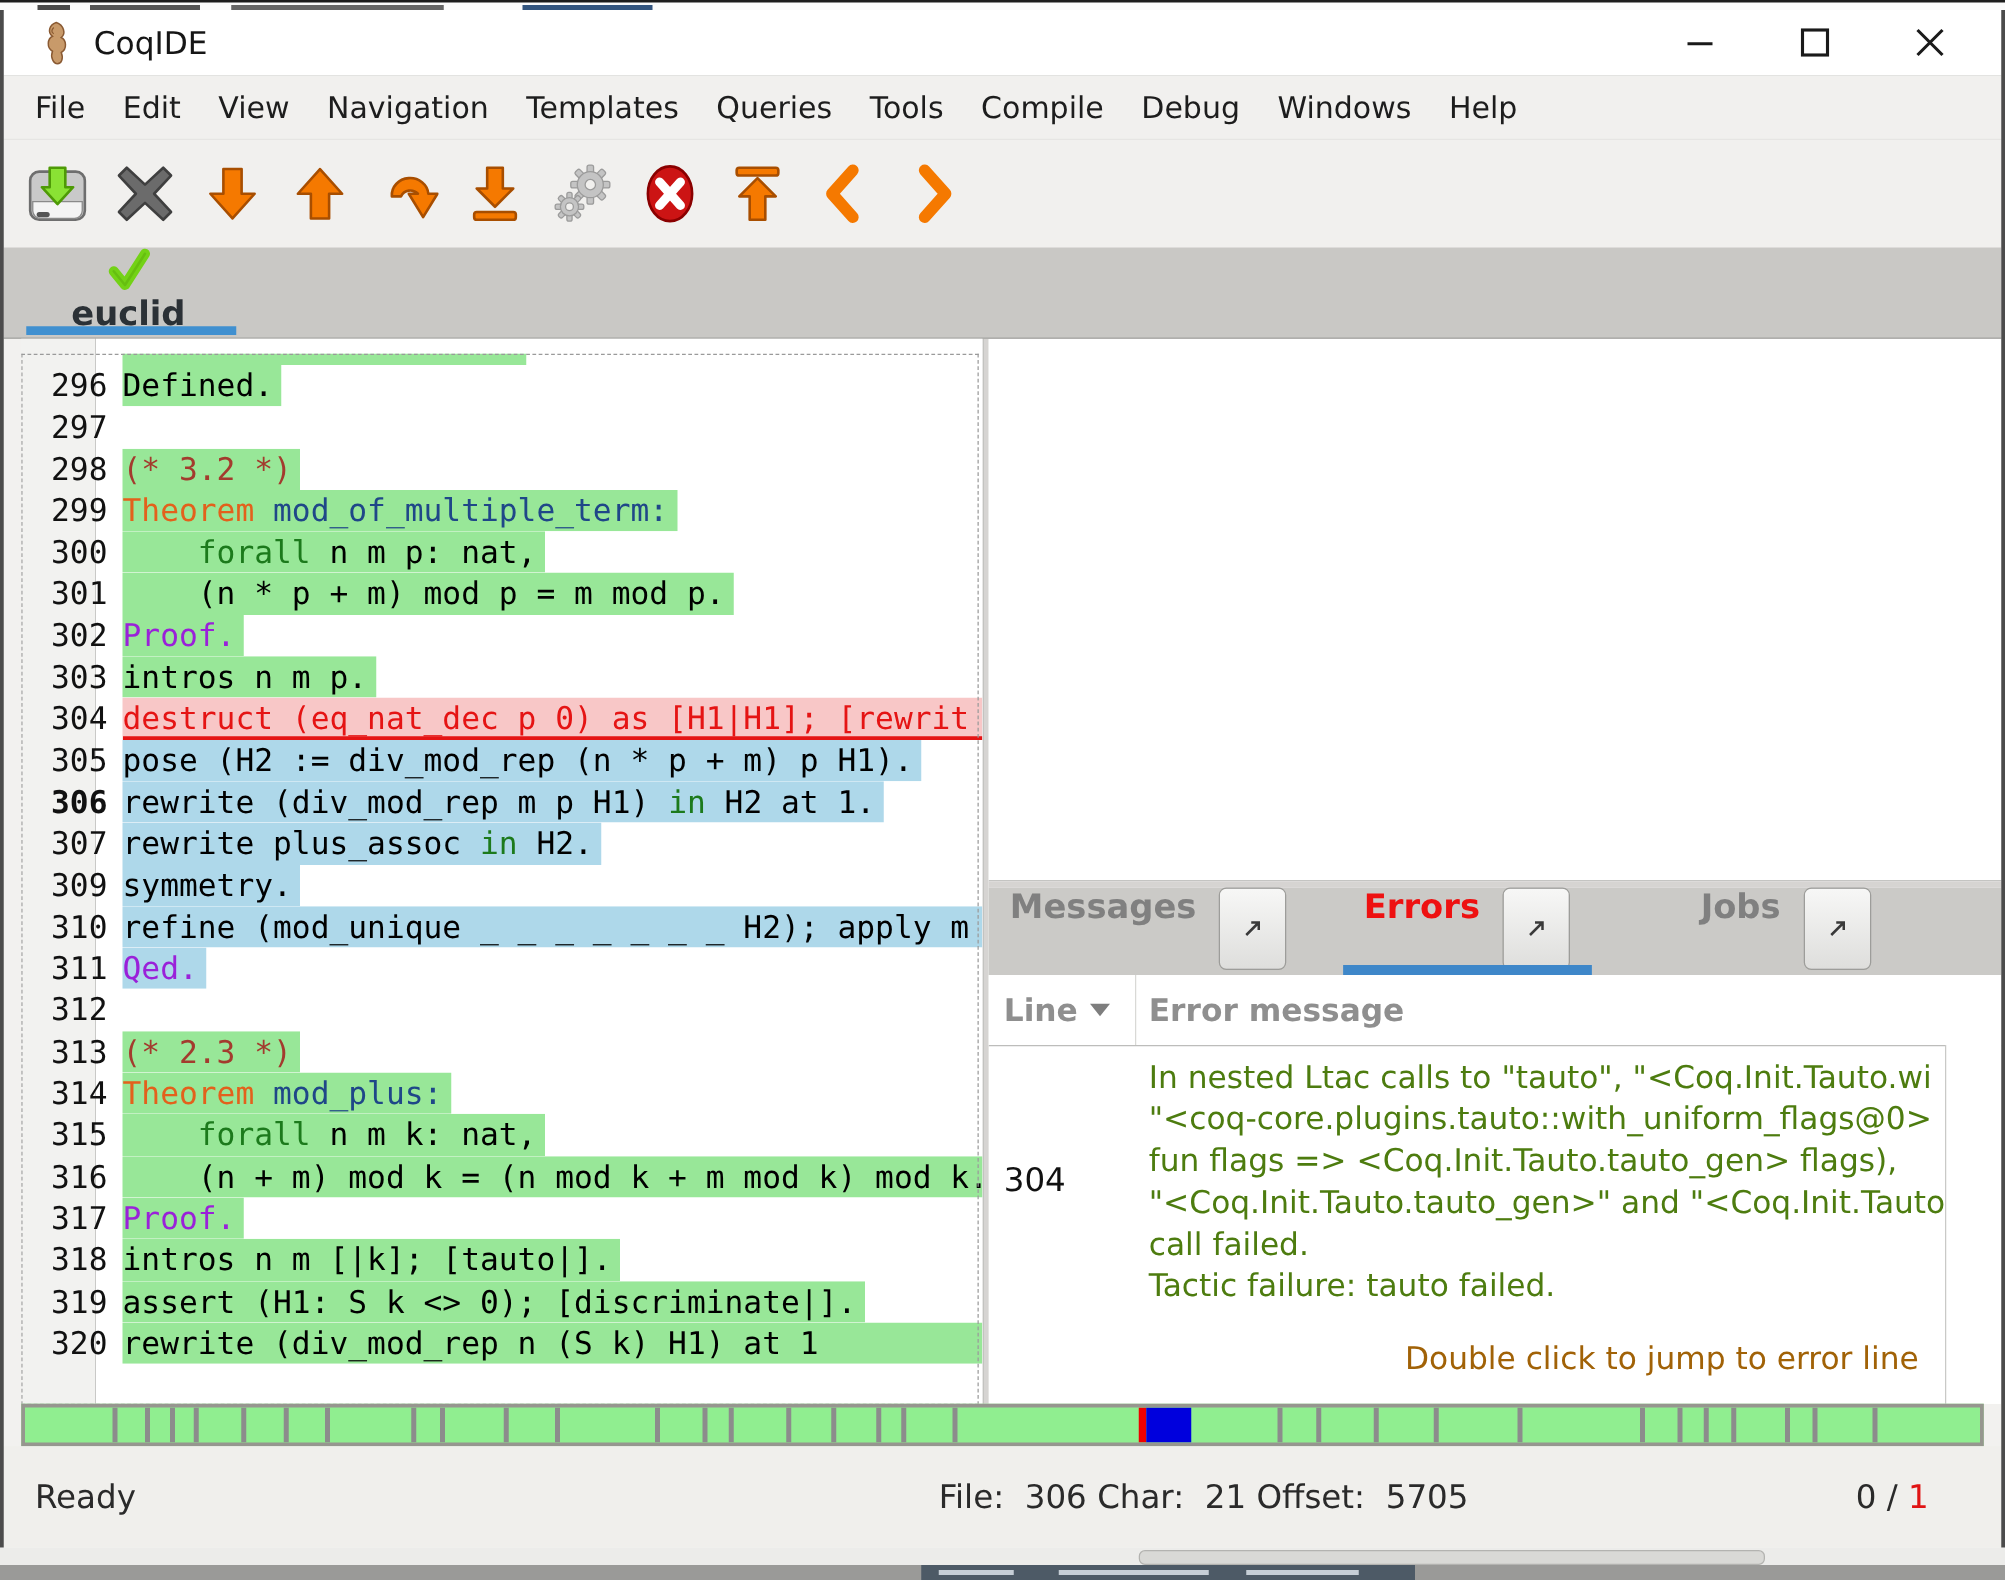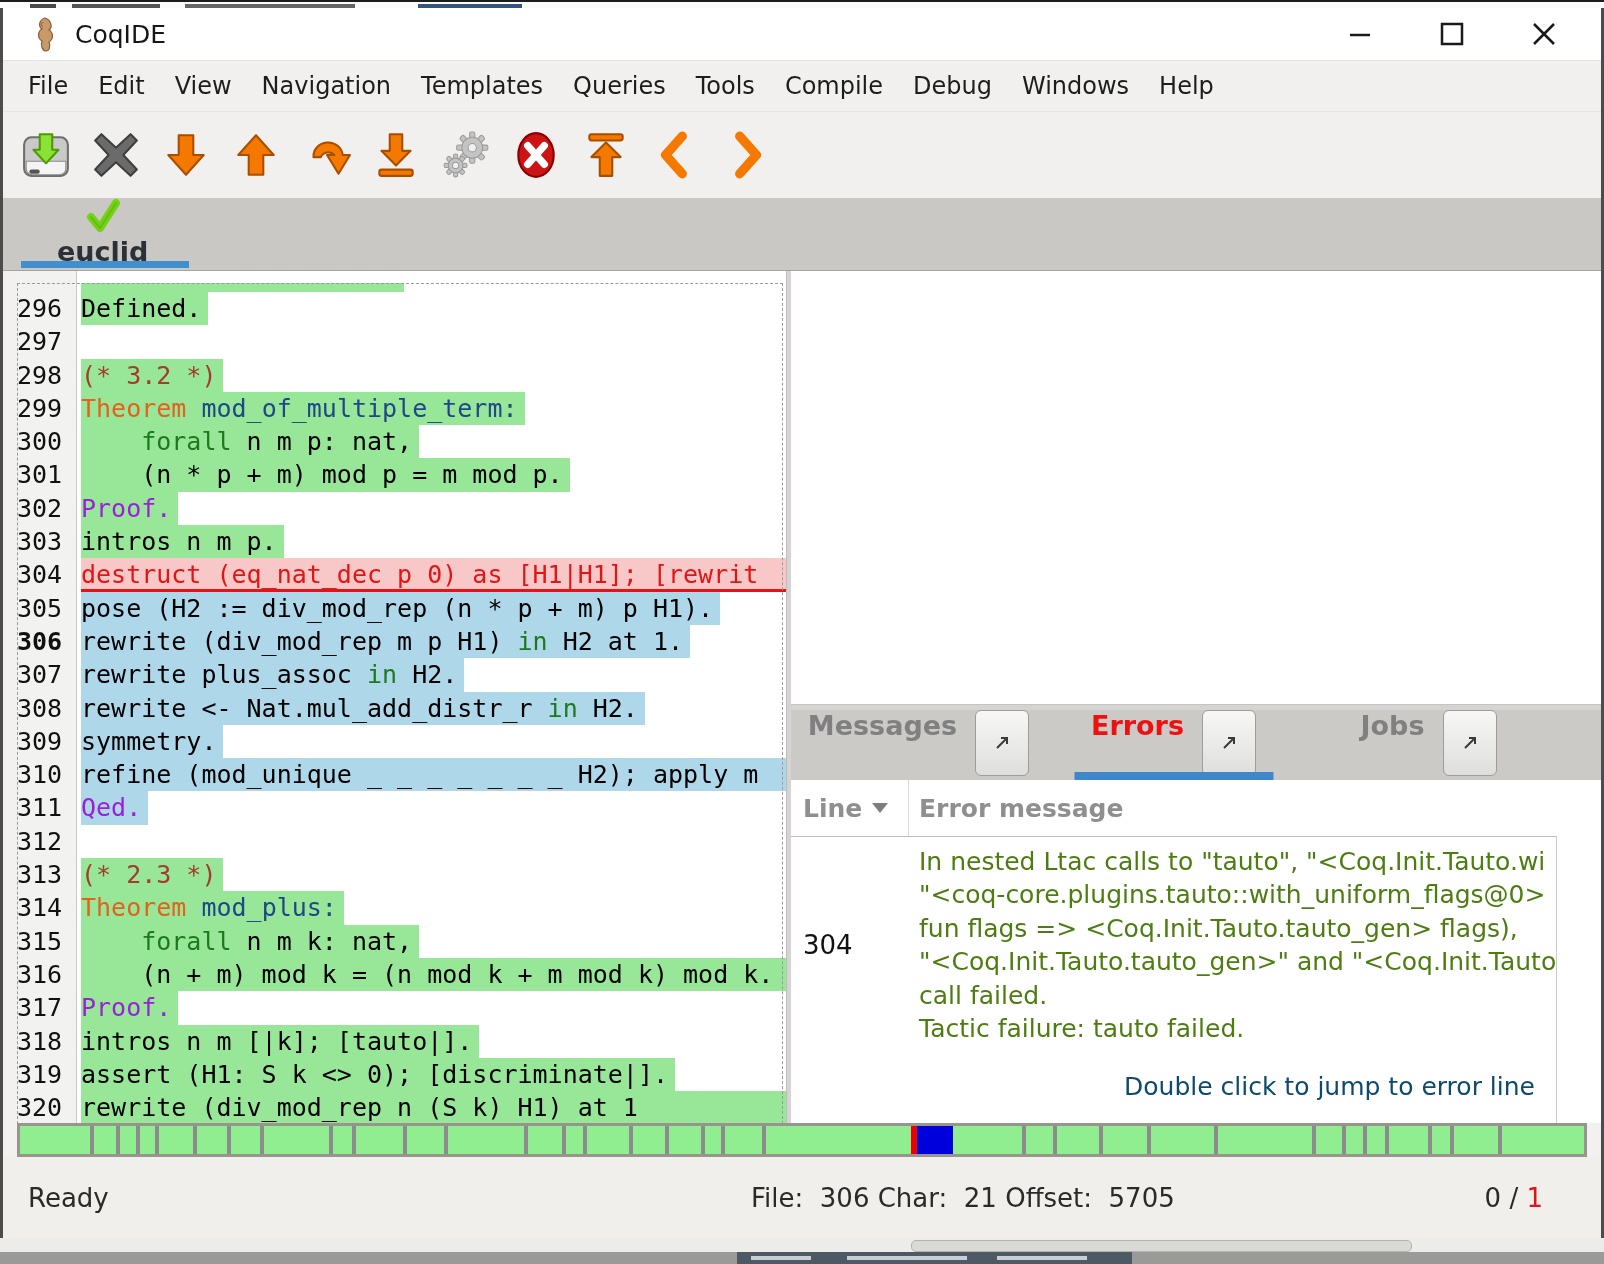--- a/index.html
+++ b/index.html
@@ -36,21 +36,21 @@
   .tab-underline{position:absolute;left:-24px;bottom:2px;width:168px;height:7px;background:#4090d0;}
 
   .main{flex:1;display:flex;min-height:0;}
   .editor{margin-left:14px;width:769px;background:linear-gradient(to right,#f2f2f0 0,#f2f2f0 59px,#c9c9c7 59px,#c9c9c7 60px,#ffffff 60px);
           position:relative;overflow:hidden;padding-top:12px;box-sizing:border-box;
           font-family:"DejaVu Sans Mono","Liberation Mono",monospace;font-size:25px;}
   .editor::after{content:"";position:absolute;left:0;right:3px;top:12px;bottom:-1px;border:1px dashed #9a9a9a;pointer-events:none;}
   .cl{display:flex;height:33.3px;}
   .cl.partial{height:9px;overflow:hidden;}
   .cl.partial .ct{margin-top:-24px;}
-  .gut{width:52px;flex:none;padding-right:8px;color:#111;line-height:33.3px;}
+  .gut{width:52px;flex:none;text-align:right;padding-right:8px;color:#111;line-height:33.3px;margin-left:17px;}
   .gut.cur{font-weight:bold;}
   .ct{flex:1;display:flex;padding-left:4px;overflow:hidden;}
   .hl{white-space:pre;line-height:33.3px;padding-right:7px;}
   .hl.fw{flex:1 0 auto;}
   .hl-green{background:#98e798;}
   .hl-blue{background:#aed8ea;}
   .hl-red{background:#f8c7c7;}
   .hl.ul-err{box-shadow:inset 0 -3px 0 #e51414;}
   .tk-plain{color:#000;}
   .tk-kw1{color:#e3611c;}
@@ -77,21 +77,21 @@
   .col-line{width:118px;flex:none;border-right:1px solid #d9d9d6;height:100%;display:flex;align-items:center;
       padding-left:12px;box-sizing:border-box;gap:10px;}
   .col-line .lbl, .col-msg{font-size:25px;font-weight:bold;color:#8f8f8f;}
   .col-msg{padding-left:10px;}
   .sort-arrow{width:0;height:0;border-left:8px solid transparent;border-right:8px solid transparent;border-top:10px solid #7e7e7e;}
   .error-rows{padding-top:8px;}
   .error-row{display:flex;}
   .cell-line{width:118px;flex:none;display:flex;align-items:center;padding-left:12px;box-sizing:border-box;
       font-size:26px;color:#111;}
   .cell-msg{flex:1;padding-left:10px;font-size:25px;line-height:33.4px;color:#4d7c0f;white-space:pre;overflow:hidden;}
-  .hint{margin-top:auto;text-align:right;padding:0 66px 22px 0;font-size:25px;color:#0c4a6e;}
+  .hint{margin-top:auto;text-align:right;padding:0 66px 22px 0;font-size:25px;color:#a16207;}
   .scroll-gutter{position:absolute;top:126px;right:0;bottom:0;width:44px;background:#fff;border-left:1px solid #c9c9c7;}
 
   .progress{height:34px;margin:0 14px;background:#90ee90;border:3px solid #96968f;box-sizing:border-box;position:relative;overflow:hidden;}
   .pseg{position:absolute;top:0;bottom:0;}
 
   .statusbar{height:81px;background:#f0efec;position:relative;font-size:26px;color:#2a2a2a;}
   .sb-left{position:absolute;left:25px;top:26px;}
   .sb-center{position:absolute;left:748px;top:26px;white-space:pre;}
   .sb-right{position:absolute;right:58px;top:26px;}
   .sb-right .err-count{color:#e01414;}
@@ -314,26 +314,20 @@
           <div class="cl">
             <span class="gut cur">306</span>
             <div class="ct">
               <span class="hl hl-blue"><span class="tk-plain">rewrite (div_mod_rep m p H1) </span><span class="tk-kwg">in</span><span class="tk-plain"> H2 at 1.</span></span>
             </div>
           </div>
           <div class="cl">
             <span class="gut">307</span>
             <div class="ct">
               <span class="hl hl-blue"><span class="tk-plain">rewrite plus_assoc </span><span class="tk-kwg">in</span><span class="tk-plain"> H2.</span></span>
-            </div>
-          </div>
-          <div class="cl">
-            <span class="gut">308</span>
-            <div class="ct">
-              <span class="hl hl-blue"><span class="tk-plain">rewrite &lt;- Nat.mul_add_distr_r </span><span class="tk-kwg">in</span><span class="tk-plain"> H2.</span></span>
             </div>
           </div>
           <div class="cl">
             <span class="gut">309</span>
             <div class="ct">
               <span class="hl hl-blue"><span class="tk-plain">symmetry.</span></span>
             </div>
           </div>
           <div class="cl">
             <span class="gut">310</span>

